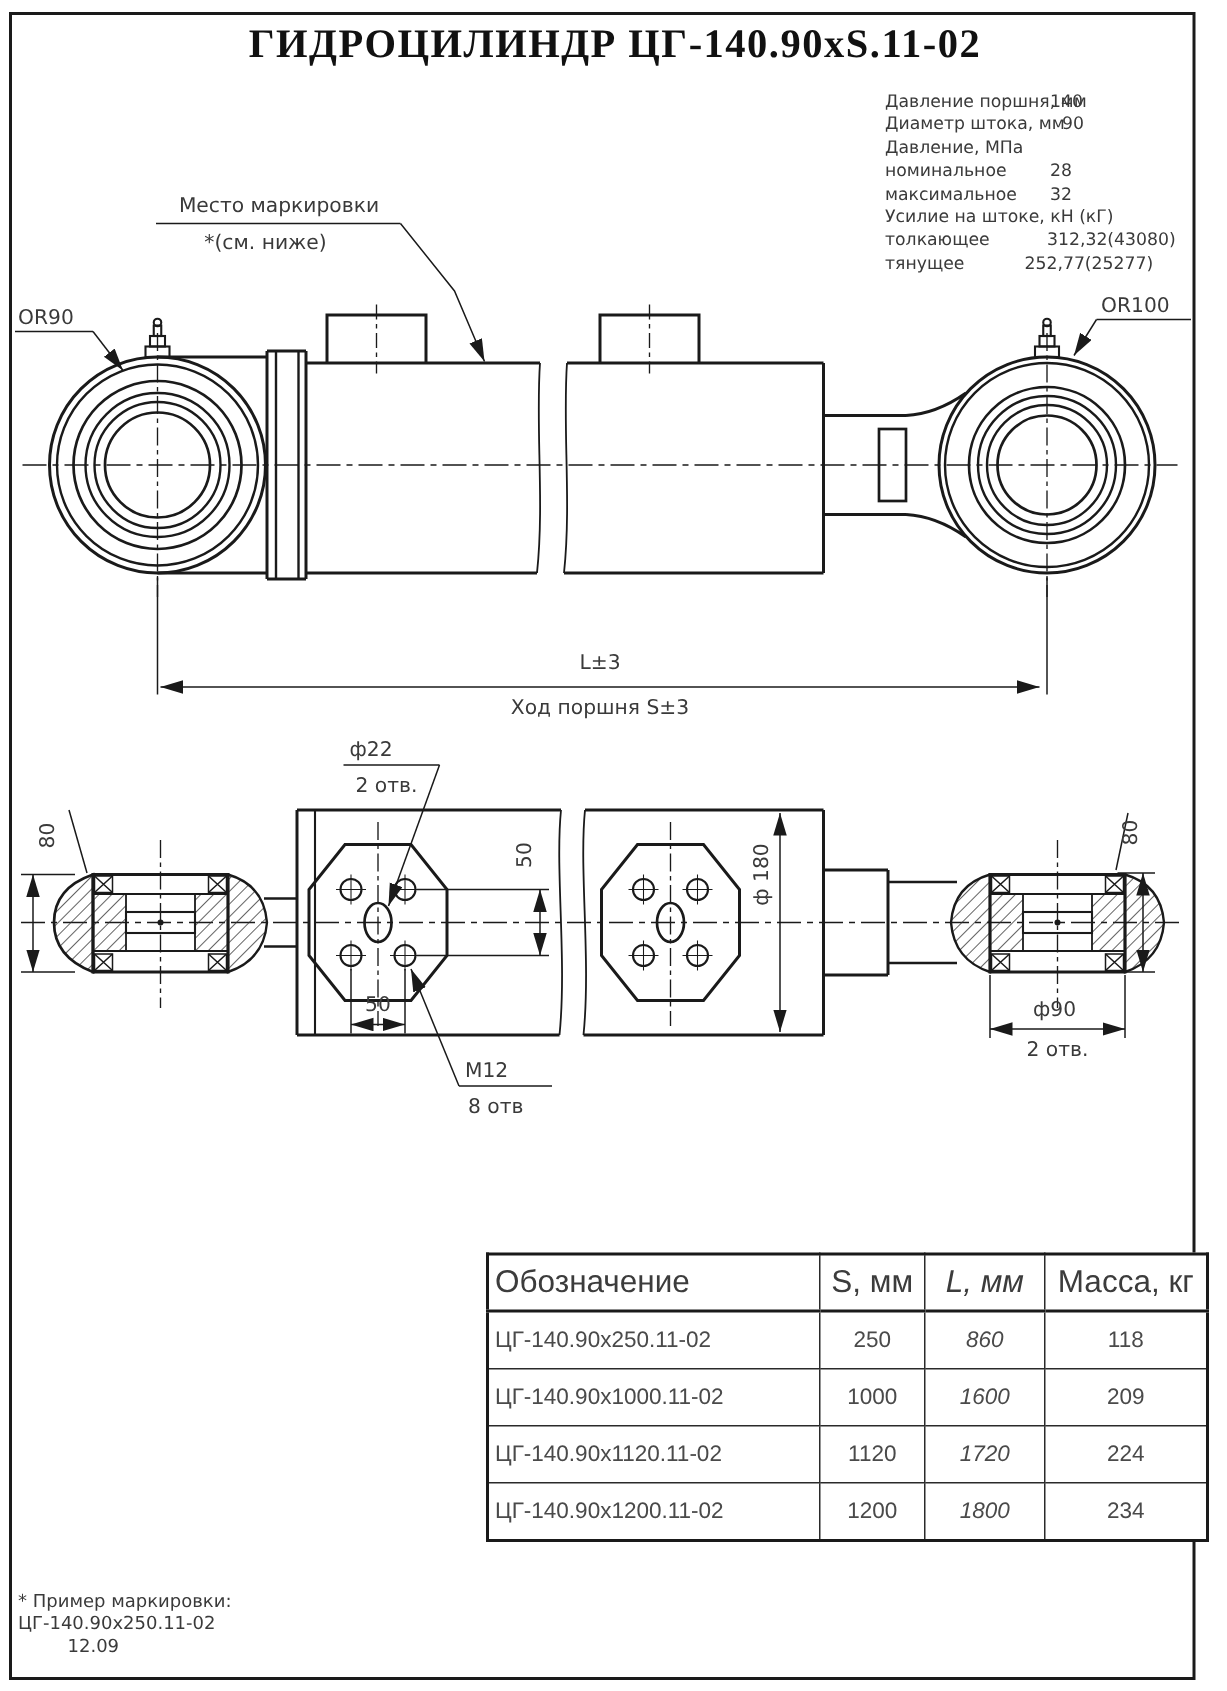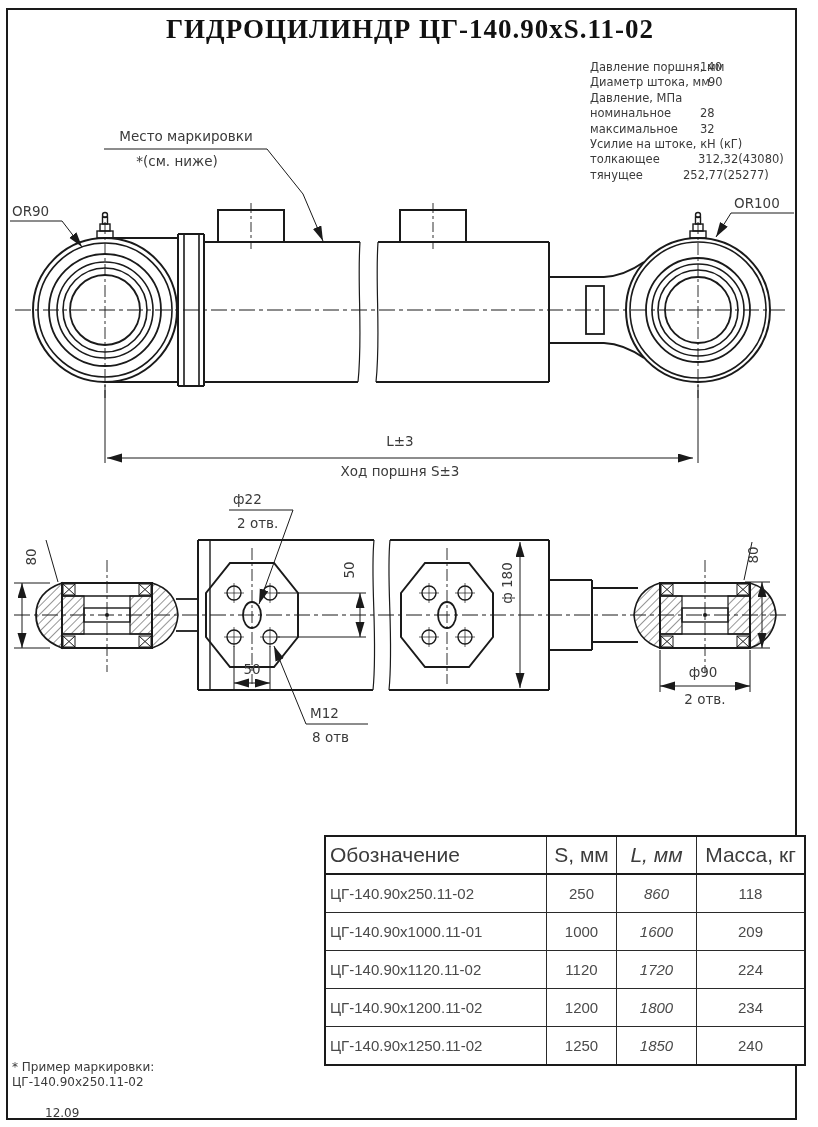--- a/index.html
+++ b/index.html
@@ -24,21 +24,21 @@
   #spec-table th{border-bottom:2px solid #1a1a1a;font-weight:normal;font-size:21px;color:#3c3c3c;
                  font-family:"Liberation Sans",sans-serif;padding:0 4px;height:36px;}
   #spec-table td{font-size:15px;color:#4a4a4a;font-family:"Liberation Sans",sans-serif;height:37px;padding:0 4px;}
   th.c1,td.c1{width:212px;text-align:left;}
   th.c2,td.c2{width:61px;text-align:center;}
   th.c3,td.c3{width:71px;text-align:center;font-style:italic;}
   th.c4,td.c4{width:99px;text-align:center;}
   td.num{text-align:center;}
   
   #footnote{position:absolute;left:12px;top:1060px;font-size:12px;line-height:15px;color:#3a3a3a;}
-  #footnote .indent{padding-left:33px;margin-top:16px;}
+  #footnote .indent{padding-left:33px;}
 </style>
 </head>
 <body>
 
 <div id="page">
   <div id="frame"></div>
 
   <div id="title">ГИДРОЦИЛИНДР  ЦГ-140.90xS.11-02</div>
 
   <div id="specs">
@@ -315,42 +315,36 @@
       <th class="c3">L, мм</th>
       <th class="c4">Масса, кг</th>
     </tr>
     <tr>
       <td class="c1">ЦГ-140.90х250.11-02</td>
       <td class="c2 num">250</td>
       <td class="c3 num">860</td>
       <td class="c4 num">118</td>
     </tr>
     <tr>
-      <td class="c1">ЦГ-140.90х1000.11-01</td>
+      <td class="c1">ЦГ-140.90х1000.11-02</td>
       <td class="c2 num">1000</td>
       <td class="c3 num">1600</td>
       <td class="c4 num">209</td>
     </tr>
     <tr>
       <td class="c1">ЦГ-140.90х1120.11-02</td>
       <td class="c2 num">1120</td>
       <td class="c3 num">1720</td>
       <td class="c4 num">224</td>
     </tr>
     <tr>
       <td class="c1">ЦГ-140.90х1200.11-02</td>
       <td class="c2 num">1200</td>
       <td class="c3 num">1800</td>
       <td class="c4 num">234</td>
-    </tr>
-    <tr>
-      <td class="c1">ЦГ-140.90х1250.11-02</td>
-      <td class="c2 num">1250</td>
-      <td class="c3 num">1850</td>
-      <td class="c4 num">240</td>
     </tr>
   </tbody>
     </table>
 
   <div id="footnote">
     <div>* Пример маркировки:</div>
     <div>ЦГ-140.90х250.11-02</div>
     <div class="indent">12.09</div>
   </div>
 </div>

